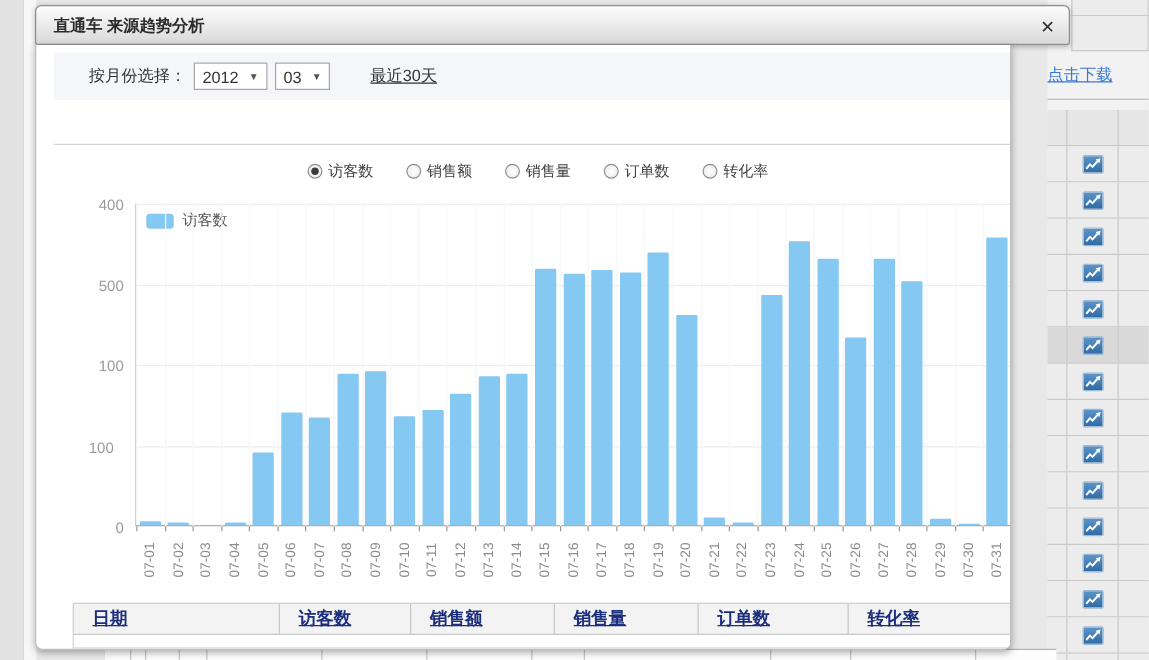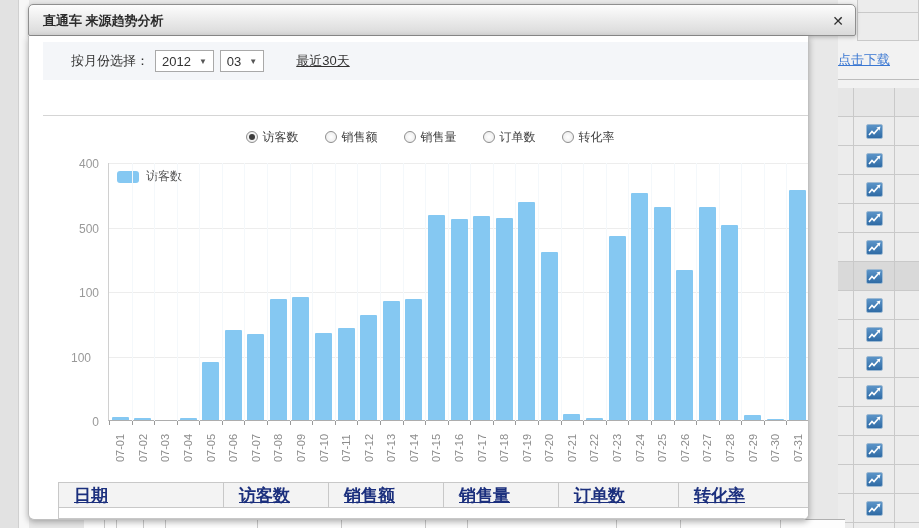--- a/index.html
+++ b/index.html
@@ -77,21 +77,21 @@
     transform:rotate(-90deg); white-space:nowrap; }
   .legend { position:absolute; left:8px; top:5px; display:flex; align-items:center; gap:7px; }
   .legend-swatch { width:22px; height:12px; border-radius:3px; }
   .legend-text { font-size:12px; color:#555; }
 
   
   .data-table { position:absolute; left:29px; top:446px; width:757px; height:37px; overflow:hidden; }
   .thead { display:flex; height:26px; border:1px solid #c8c8c8; background:#f3f3f3; }
   .th { border-right:1px solid #c8c8c8; display:flex; align-items:center; padding-left:15px; }
   .th:last-child { border-right:none; }
-  .th span { font-size:17px; font-weight:bold; color:#1b2f7d; text-decoration:underline; cursor:pointer; }
+  .th span { font-size:14px; font-weight:bold; color:#1b2f7d; text-decoration:underline; cursor:pointer; }
   .trow-partial { height:11px; border:1px solid #c8c8c8; border-top:none; background:#fff; }
 
   
   .vscroll { position:absolute; left:794px; top:40px; width:17px; height:464px; background:#f4f4f4; }
   .scroll-arrow { position:absolute; left:0; width:17px; height:14px; cursor:pointer; }
   .scroll-arrow .tri-up { position:absolute; left:4px; top:5px; width:0; height:0;
     border-left:4.5px solid transparent; border-right:4.5px solid transparent; border-bottom:6px solid #8a8a8a; }
   .scroll-thumb { position:absolute; left:1px; top:13px; width:15px; height:146px; background:#bfbfbf; cursor:pointer; }
 
   a.blue { color:#3a77d2; }

